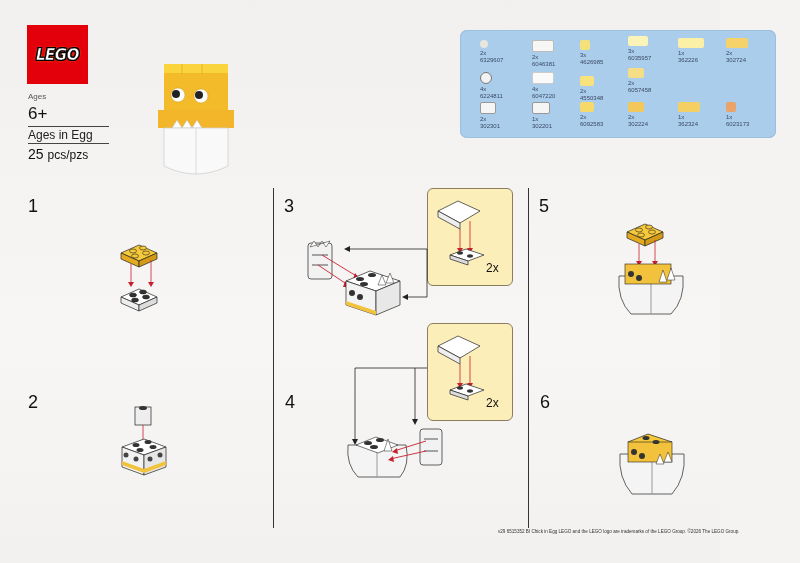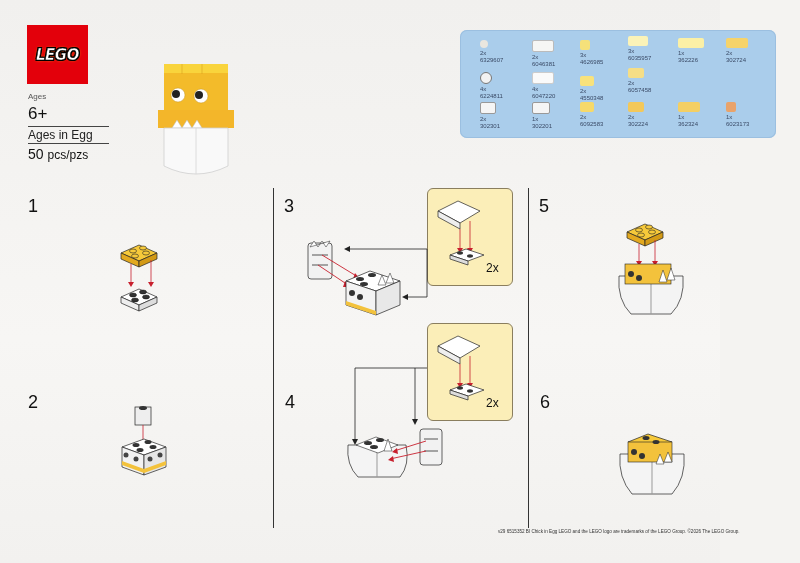--- a/index.html
+++ b/index.html
@@ -32,21 +32,21 @@
 
   <div class="logo">
     <span class="logo-text">LEGO</span>
   </div>
   <div class="ages-label">Ages</div>
   <div class="age-value">6+</div>
   <div class="rule" style="top:126px"></div>
   <div class="set-name">Ages in Egg</div>
   <div class="rule" style="top:143px"></div>
   <div class="piece-count">
-    <span>50</span>
+    <span>25</span>
     <small>pcs/pzs</small>
   </div>
 
   <svg class="hero" viewBox="0 0 80 120" width="80" height="120" style="left:156px;top:62px;">
     <polygon points="8,8 20,2 68,2 72,8 72,48 8,48" fill="#f6c82c"></polygon>
     <rect x="8" y="8" width="64" height="40" fill="#f3bb2a"></rect>
     <rect x="8" y="2" width="64" height="9" fill="#f9d43c"></rect>
     <line x1="26" y1="2" x2="26" y2="12" stroke="#d8a11e" stroke-width="0.6"></line>
     <line x1="46" y1="2" x2="46" y2="12" stroke="#d8a11e" stroke-width="0.6"></line>
     <circle cx="22" cy="33" r="7" fill="#fff" stroke="#c59520" stroke-width="0.5"></circle>

